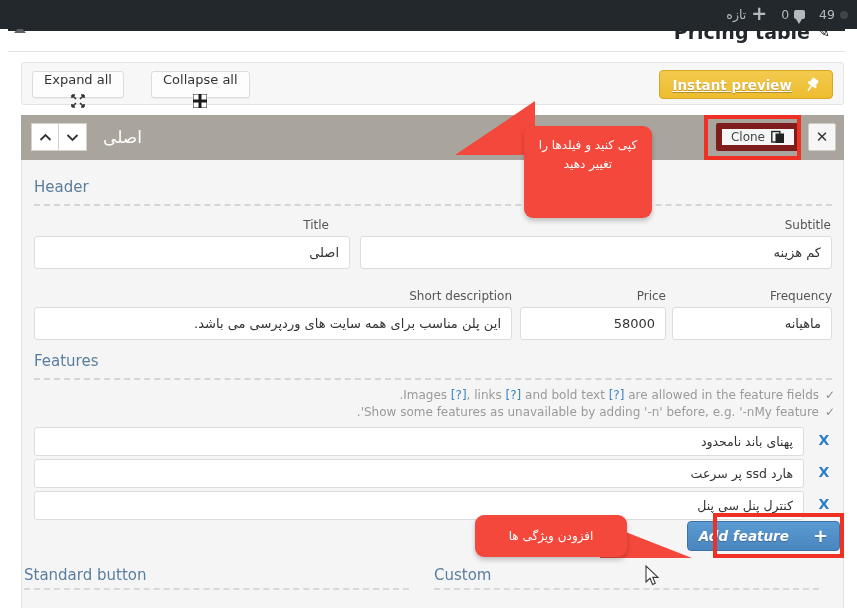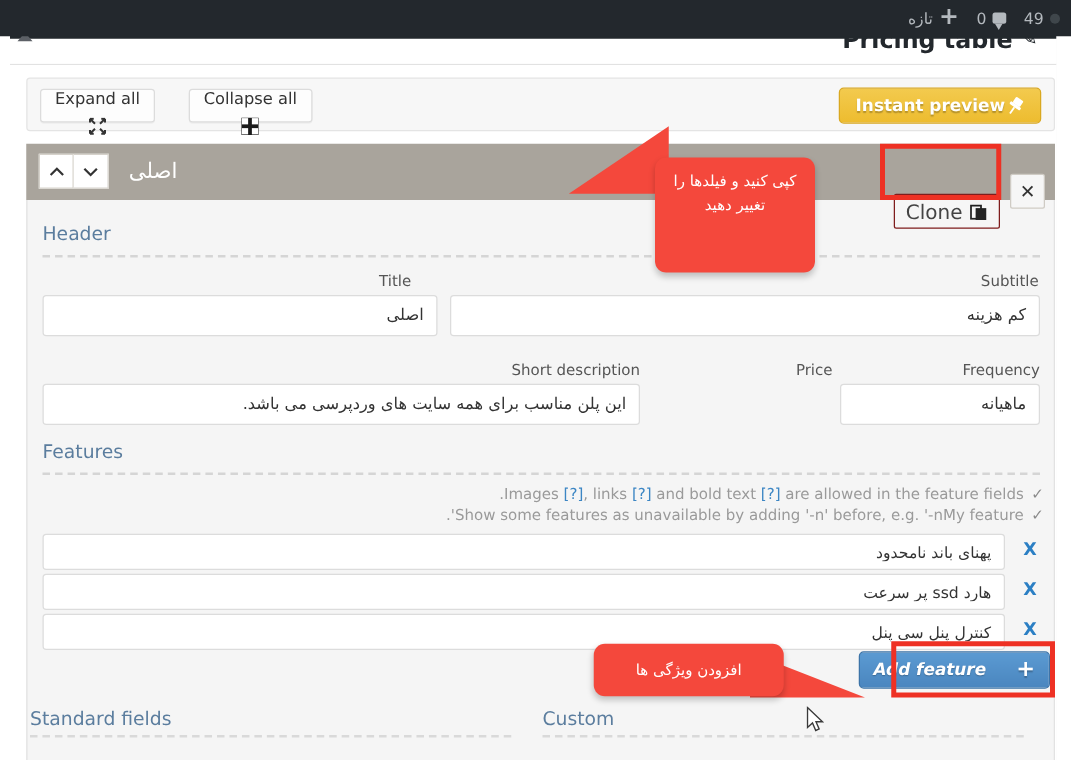--- a/index.html
+++ b/index.html
@@ -205,23 +205,24 @@
     background: #f0c040;
     background: linear-gradient(#f3ca4e, #edbc2f);
     border: 1px solid #d9a820;
     border-radius: 4px;
     color: #ffffff;
     font-size: 13.5px;
     font-weight: bold;
     text-shadow: 0 1px 1px rgba(0,0,0,.25);
     display: flex;
     align-items: center;
-    gap: 0;
+    gap: 12px;
     box-sizing: border-box;
     cursor: pointer;
+    text-decoration: underline;
   }
   .ico-pin { width: 16px; height: 16px; display:inline-block; }
   .panel-head {
     position: absolute;
     top: 115px; left: 21px;
     width: 823px;
     height: 45px;
     background: #a9a49c;
     box-sizing: border-box;
     z-index: 9;
@@ -253,30 +254,29 @@
     position: absolute;
     right: 8px; top: 8px;
     display: flex;
     align-items: center;
     gap: 8px;
   }
   .btn-clone {
     height: 28px;
     padding: 0 9px;
     background: #f6f6f6;
-    border: 1px solid #7f1d1d;
+    border: 6px solid #7f1d1d;
     border-radius: 2px;
-    font-size: 16px;
+    font-size: 12px;
     color: #444;
     display: flex;
     align-items: center;
     gap: 6px;
     cursor: pointer;
     box-sizing: border-box;
-    margin-top: 32px;
   }
   .btn-x {
     width: 28px; height: 28px;
     background: #f6f6f6;
     border: 1px solid #cfcbc4;
     border-radius: 2px;
     display: flex;
     align-items: center;
     justify-content: center;
     font-size: 15px;
@@ -590,20 +590,21 @@
   <div class="field-label" style="right:12px; width:460px; top:58px">Subtitle</div>
 
   <input class="inp" style="left: 12px; top: 76px; width: 316px;" value="اصلی">
   <input class="inp" style="left: 338px; top: 76px; width: 472px;" value="کم هزینه">
 
   <div class="field-label" style="left:12px; width:478px; top:129px">Short description</div>
   <div class="field-label" style="left:498px; width:146px; top:129px">Price</div>
   <div class="field-label" style="left:650px; width:160px; top:129px">Frequency</div>
 
   <input class="inp" style="left: 12px; top: 147px; width: 478px;" value="این پلن مناسب برای همه سایت های وردپرسی می باشد.">
+  <input class="inp ltr" style="left: 498px; top: 147px; width: 146px;" value="58000">
   <input class="inp" style="left: 650px; top: 147px; width: 160px;" value="ماهیانه">
 
   <div class="section-label" style="top:192px">Features</div>
   <div class="section-rule" style="top:218px"></div>
 
   <div class="hintline" style="top:228px">
     <span>.Images </span><span class="q">[?]</span><span>, links </span><span class="q">[?]</span><span> and bold text </span><span class="q">[?]</span><span> are allowed in the feature fields</span>
   </div>
   <div class="hint-check" style="top:228px">✓</div>
 
@@ -622,21 +623,21 @@
     <input class="feature-input" value="کنترل پنل سی پنل" style="">
     <span class="feature-del">X</span>
   </div>
 </div>
 
 <div class="btn-addfeature" style="top:521px; right:17px;">
   <span>Add feature</span>
   <span class="addf-plus">+</span>
 </div>
 
-<div class="bottom-label" id="label-standard">Standard fields</div>
+<div class="bottom-label" id="label-standard">Standard button</div>
 <div class="bottom-rule" id="rule-standard"></div>
 <div class="bottom-label" id="label-custom">Custom</div>
 <div class="bottom-rule" id="rule-custom"></div>
 
 <div class="annot-rect" id="annot-clone"></div>
 <div class="annot-rect" id="annot-addfeature"></div>
 
 <div class="tail" id="tail-top"></div>
 <div class="callout" id="callout-top">کپی کنید و فیلدها را تغییر دهید</div>
 

